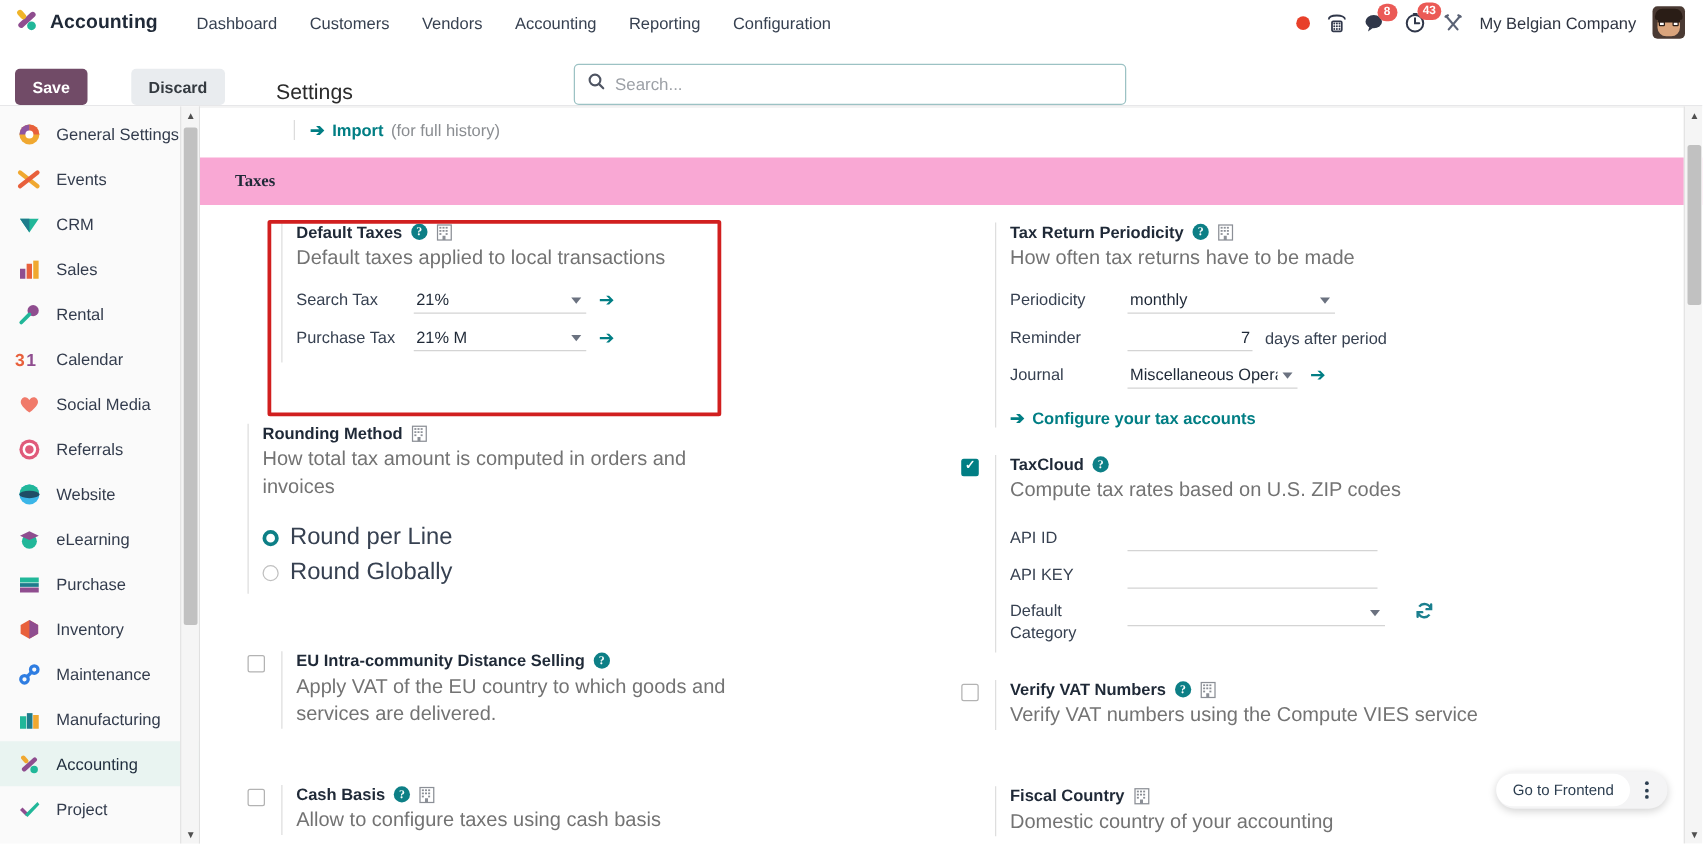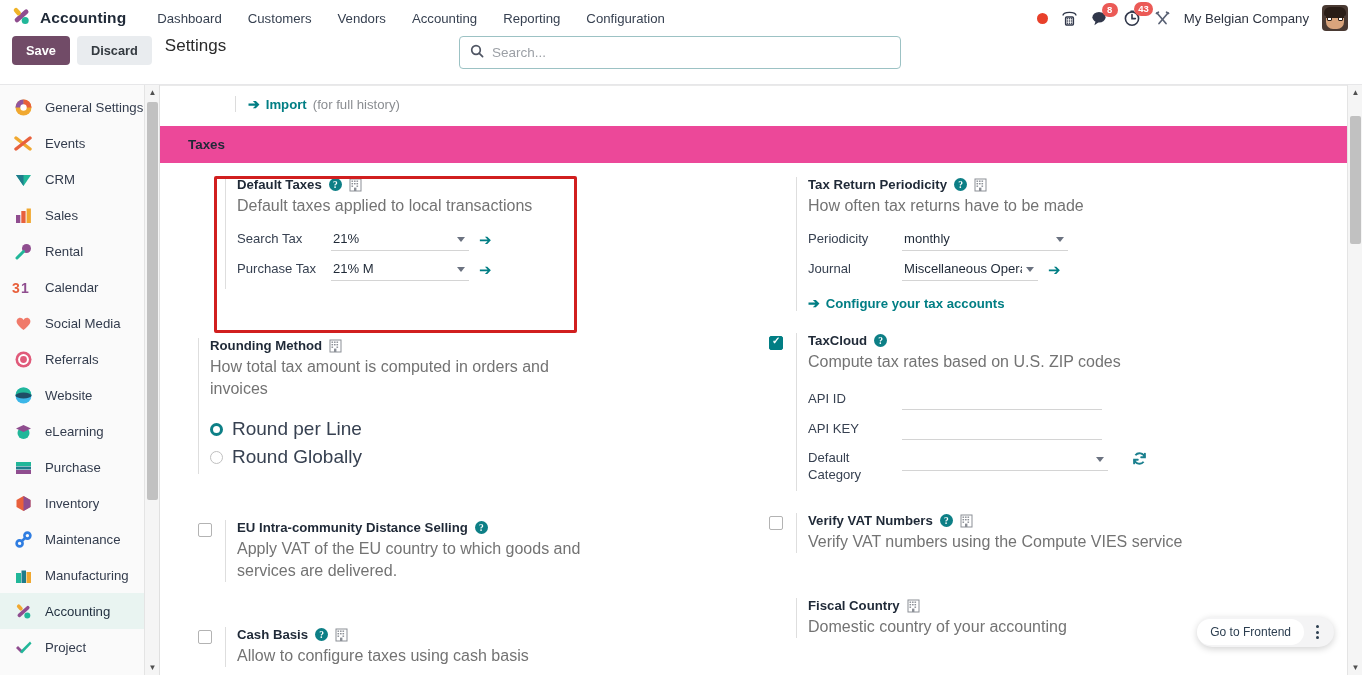--- a/index.html
+++ b/index.html
@@ -36,22 +36,22 @@
     background: #4a3a33; cursor: pointer; position: relative;
   }
   .avatar .face { position:absolute; left:4px; top:7px; width:18px; height:17px; background:#d9a47c; border-radius: 4px 4px 7px 7px;}
   .avatar .hair { position:absolute; left:2px; top:2px; width:22px; height:9px; background:#2a1d16; border-radius:6px 6px 2px 2px;}
   .avatar .glasses { position:absolute; left:4px; top:11px; width:18px; height:5px; border-top:2px solid #2a1d16;}
   .avatar .eye { position:absolute; top:12px; width:5px; height:4px; background:#fff; border:1px solid #2a1d16; border-radius:1px;}
   .avatar .eye.l { left:5px; } .avatar .eye.r { right:5px; }
 
   
   .control-panel {
-    height: 49px; background: #fff; display: flex; align-items: flex-start;
-    padding: 0 12px; position: relative; border-bottom: 1px solid #e7e7e9;
+    height: 49px; background: #fff; display: flex; align-items: flex-end;
+    padding: 0 12px; position: relative; border-bottom: 1px solid #e7e7e9; gap: 28px;
   }
   .btn { font-size: 12.8px; font-weight: 700; padding: 7px 14px; border-radius: 4px; cursor: pointer; border: none; }
   .btn-save { background: #714b67; color: #fff; margin-right: 7px; }
   .btn-discard { background: #e9ecef; color: #343a40; margin-right: 13px; }
   .page-title { font-size: 17px; color: #2b2b2b; font-weight: 400; }
   .searchbox {
     position: absolute; left: 459px; width: 442px; height: 33px;
     border: 1px solid #9cc2c4; border-radius: 4px; background: #fff;
     display: flex; align-items: center; padding: 0 10px; gap: 8px;
   }
@@ -92,22 +92,22 @@
   .import-row {
     display: flex; align-items: center; padding: 10px 0 14px 75px;
     border-top: 1px solid #eaeaea;
   }
   .import-line { border-left: 1px solid #dcdcdc; padding-left: 12px; display:flex; align-items:baseline; gap:6px;}
   .arrow-link { color: #017e84; font-size: 13.2px; font-weight: 700; cursor: pointer; display:flex; align-items:center; gap:6px;}
   .arrow-link .ar { font-size: 14px; }
   .muted-paren { color: #8a8d91; font-size: 13.2px; }
 
   .section-band {
-    background: #ec4899; padding: 11px 0 11px 28px; font-size: 13.4px;
-    font-weight: 700; color: #1f2937;
+    background: #f9a8d4; padding: 11px 0 11px 28px; font-size: 13.4px;
+    font-weight: 700; color: #1f2937; font-family: Liberation Serif, serif;
   }
 
   .settings-grid { display: flex; padding: 14px 0 0 0; }
   .col { width: 50%; padding-left: 38px; padding-right: 10px; }
   .col.right { padding-left: 8px; }
 
   .setting-block { display: flex; margin-bottom: 20px; position: relative; }
   .setting-cb {
     width: 14px; height: 14px; border: 1px solid #b3b3b3; border-radius: 2px;
     background: #fff; flex-shrink: 0; margin-top: 3px; margin-right: 13px; cursor: pointer;
@@ -633,20 +633,27 @@
                 <div class="frow">
                   <span class="flabel">Periodicity</span>
                   <span class="fctl">
                     <span class="sel-wrap">
                       <input class="finput sel" style="width: 166px;" readonly="" value="monthly">
                       <span class="sel-caret"></span>
                     </span>
                   </span>
                 </div>
                 <div class="frow">
+                  <span class="flabel">Reminder</span>
+                  <span class="fctl">
+                    <input class="finput num-input" value="7" style="">
+                    <span class="side-note">days after period</span>
+                  </span>
+                </div>
+                <div class="frow">
                   <span class="flabel">Journal</span>
                   <span class="fctl">
                     <span class="sel-wrap">
                       <input class="finput sel" style="width: 136px;" readonly="" value="Miscellaneous Operat">
                       <span class="sel-caret"></span>
                     </span>
                     <span class="ar-link">➔</span>
                   </span>
                 </div>
               </div>

